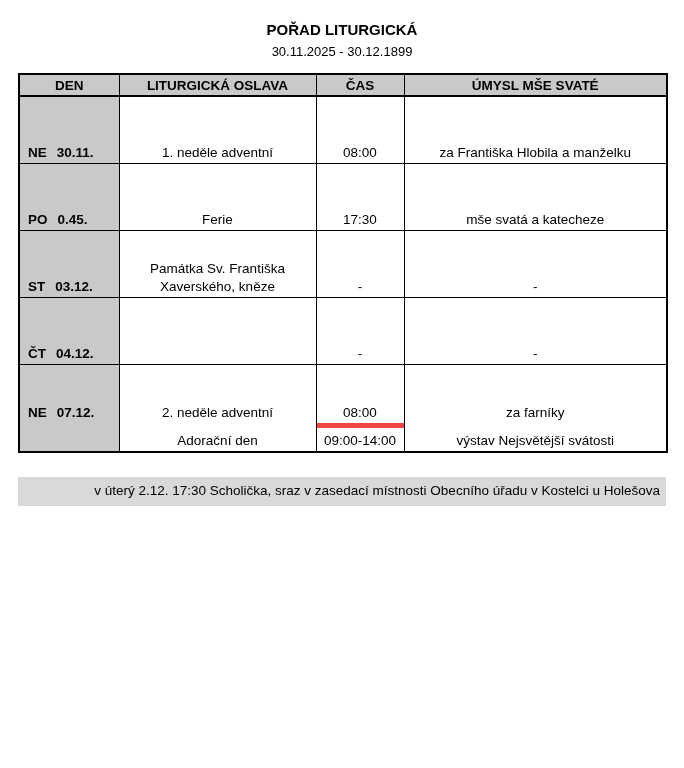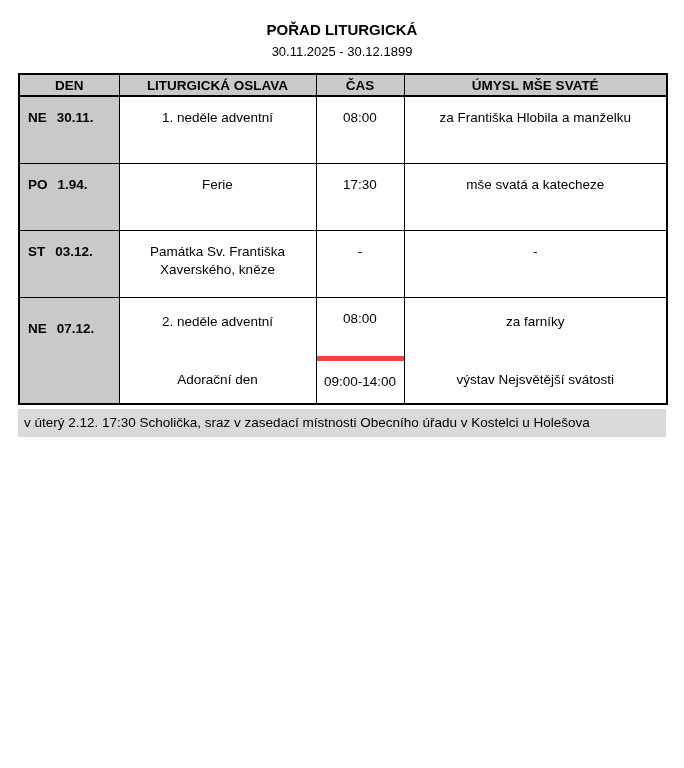--- a/index.html
+++ b/index.html
@@ -38,44 +38,45 @@
     border-bottom: 2px solid #000;
   }
   table.schedule td { padding: 0; }
 
   .cell-stack { display: flex; flex-direction: column; width: 100%; min-height: 66px; }
   tr.multi .cell-stack { min-height: 86px; }
 
   .entry {
     flex: 1;
     display: flex;
-    align-items: flex-start;
+    align-items: flex-end;
     justify-content: center;
     text-align: center;
-    padding: 12px 6px;
+    padding: 2px 6px;
     line-height: 1.3;
   }
   tr.multi .entry:first-child { flex: 0 0 58px; }
 
   td.day-cell { background: #c9c9c9; }
   td.day-cell .entry {
     justify-content: flex-start;
     padding-left: 8px;
     font-weight: bold;
   }
   .day-abbr { margin-right: 10px; }
 
   .time-boxed { border-top: 5px solid #ef4444; }
 
   .footer-note {
-    margin-top: 4px;
+    margin-top: 24px;
     background: #d9d9d9;
     padding: 4px 6px;
     font-size: 13.5px;
     line-height: 1.5;
+    text-align: right;
   }
 </style>
 </head>
 <body>
 
 <div class="page">
 
   <div class="titles">
     <div class="title-line">POŘAD LITURGICKÁ</div>
     <div class="date-line">30.11.2025 - 30.12.1899</div>
@@ -120,21 +121,21 @@
             <div class="cell-stack">
               <div class="entry">za Františka Hlobila a manželku</div>
             </div>
           </td>
         </tr>
         <tr class="row">
           <td class="day-cell">
             <div class="cell-stack">
               <div class="entry">
                 <span class="day-abbr">PO</span>
-                <span class="day-date">1.94.</span>
+                <span class="day-date">0.45.</span>
               </div>
             </div>
           </td>
           <td>
             <div class="cell-stack">
               <div class="entry">Ferie</div>
             </div>
           </td>
           <td>
             <div class="cell-stack">
@@ -165,20 +166,45 @@
             <div class="cell-stack">
               <div class="entry">-</div>
             </div>
           </td>
           <td>
             <div class="cell-stack">
               <div class="entry">-</div>
             </div>
           </td>
         </tr>
+        <tr class="row">
+          <td class="day-cell">
+            <div class="cell-stack">
+              <div class="entry">
+                <span class="day-abbr">ČT</span>
+                <span class="day-date">04.12.</span>
+              </div>
+            </div>
+          </td>
+          <td>
+            <div class="cell-stack">
+              <div class="entry"></div>
+            </div>
+          </td>
+          <td>
+            <div class="cell-stack">
+              <div class="entry">-</div>
+            </div>
+          </td>
+          <td>
+            <div class="cell-stack">
+              <div class="entry">-</div>
+            </div>
+          </td>
+        </tr>
         <tr class="row multi">
           <td class="day-cell">
             <div class="cell-stack">
               <div class="entry">
                 <span class="day-abbr">NE</span>
                 <span class="day-date">07.12.</span>
               </div>
               <div class="entry"></div>
             </div>
           </td>

